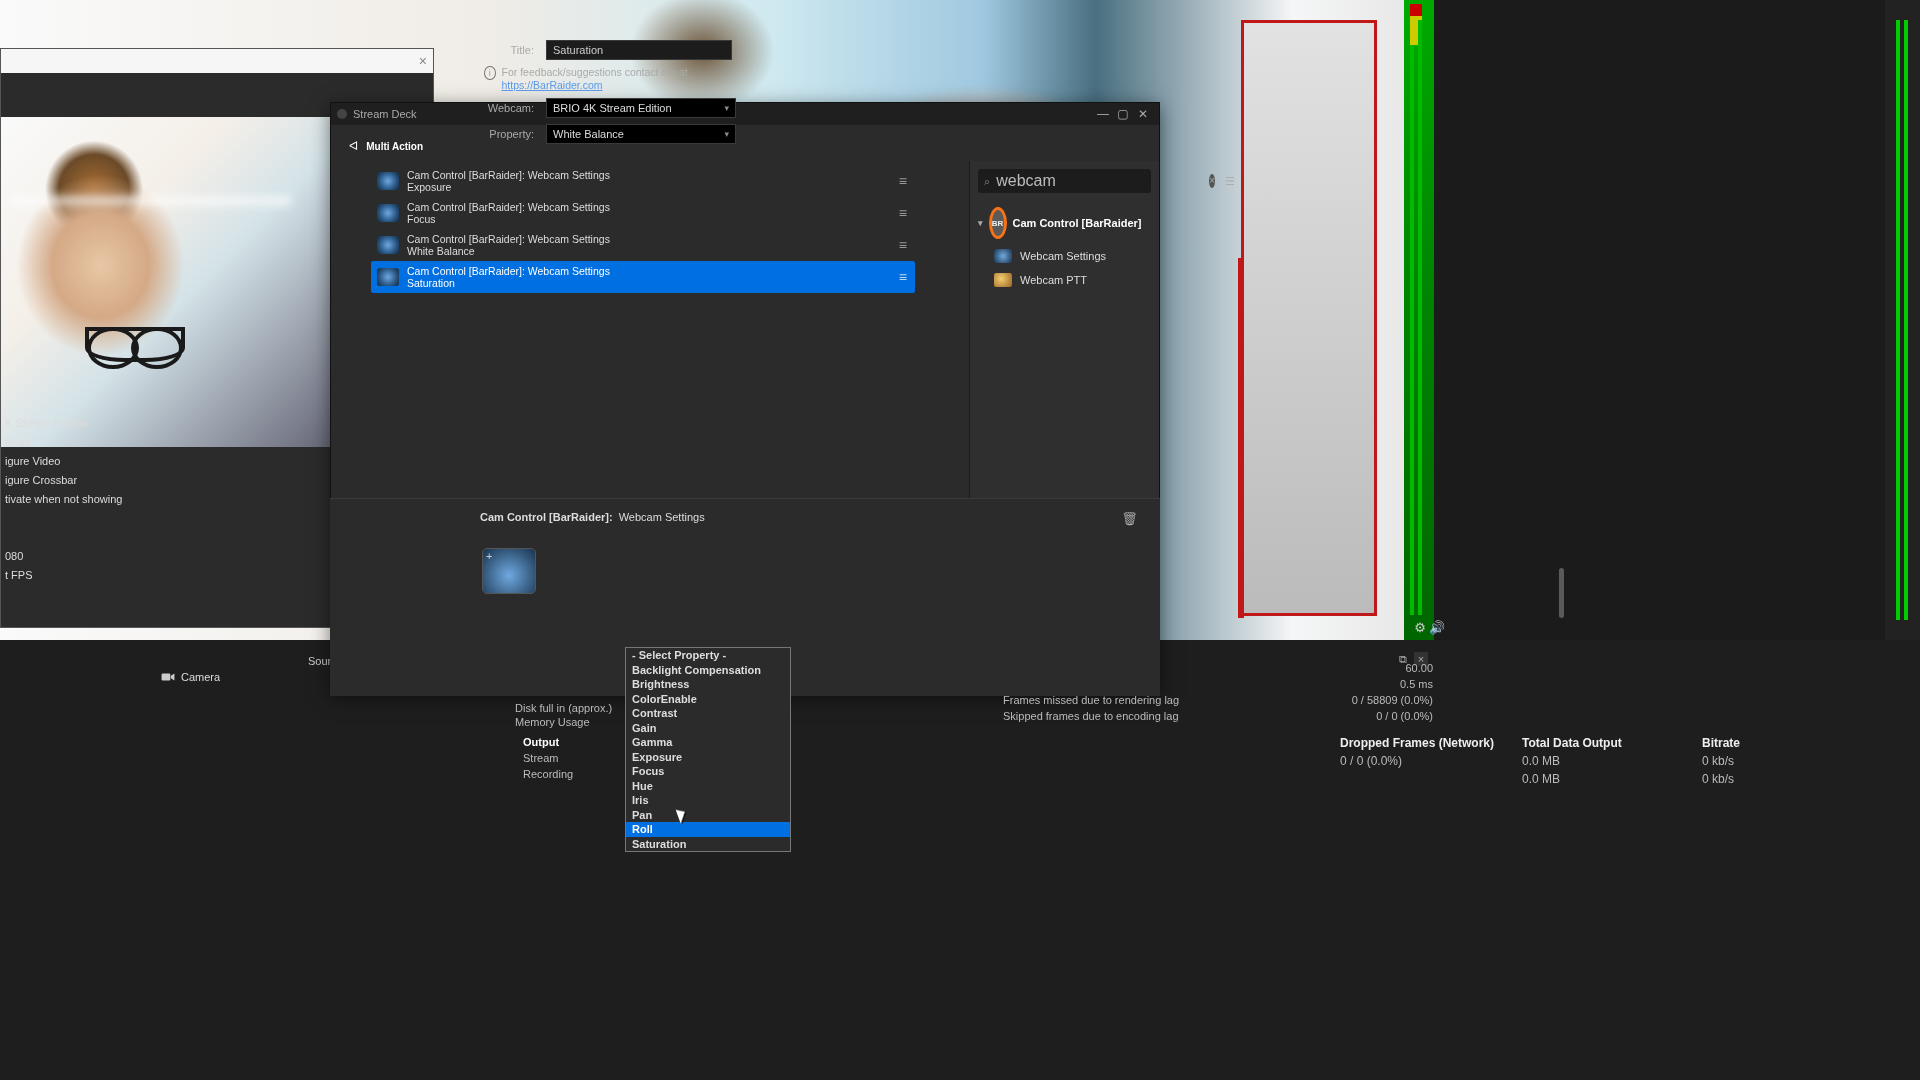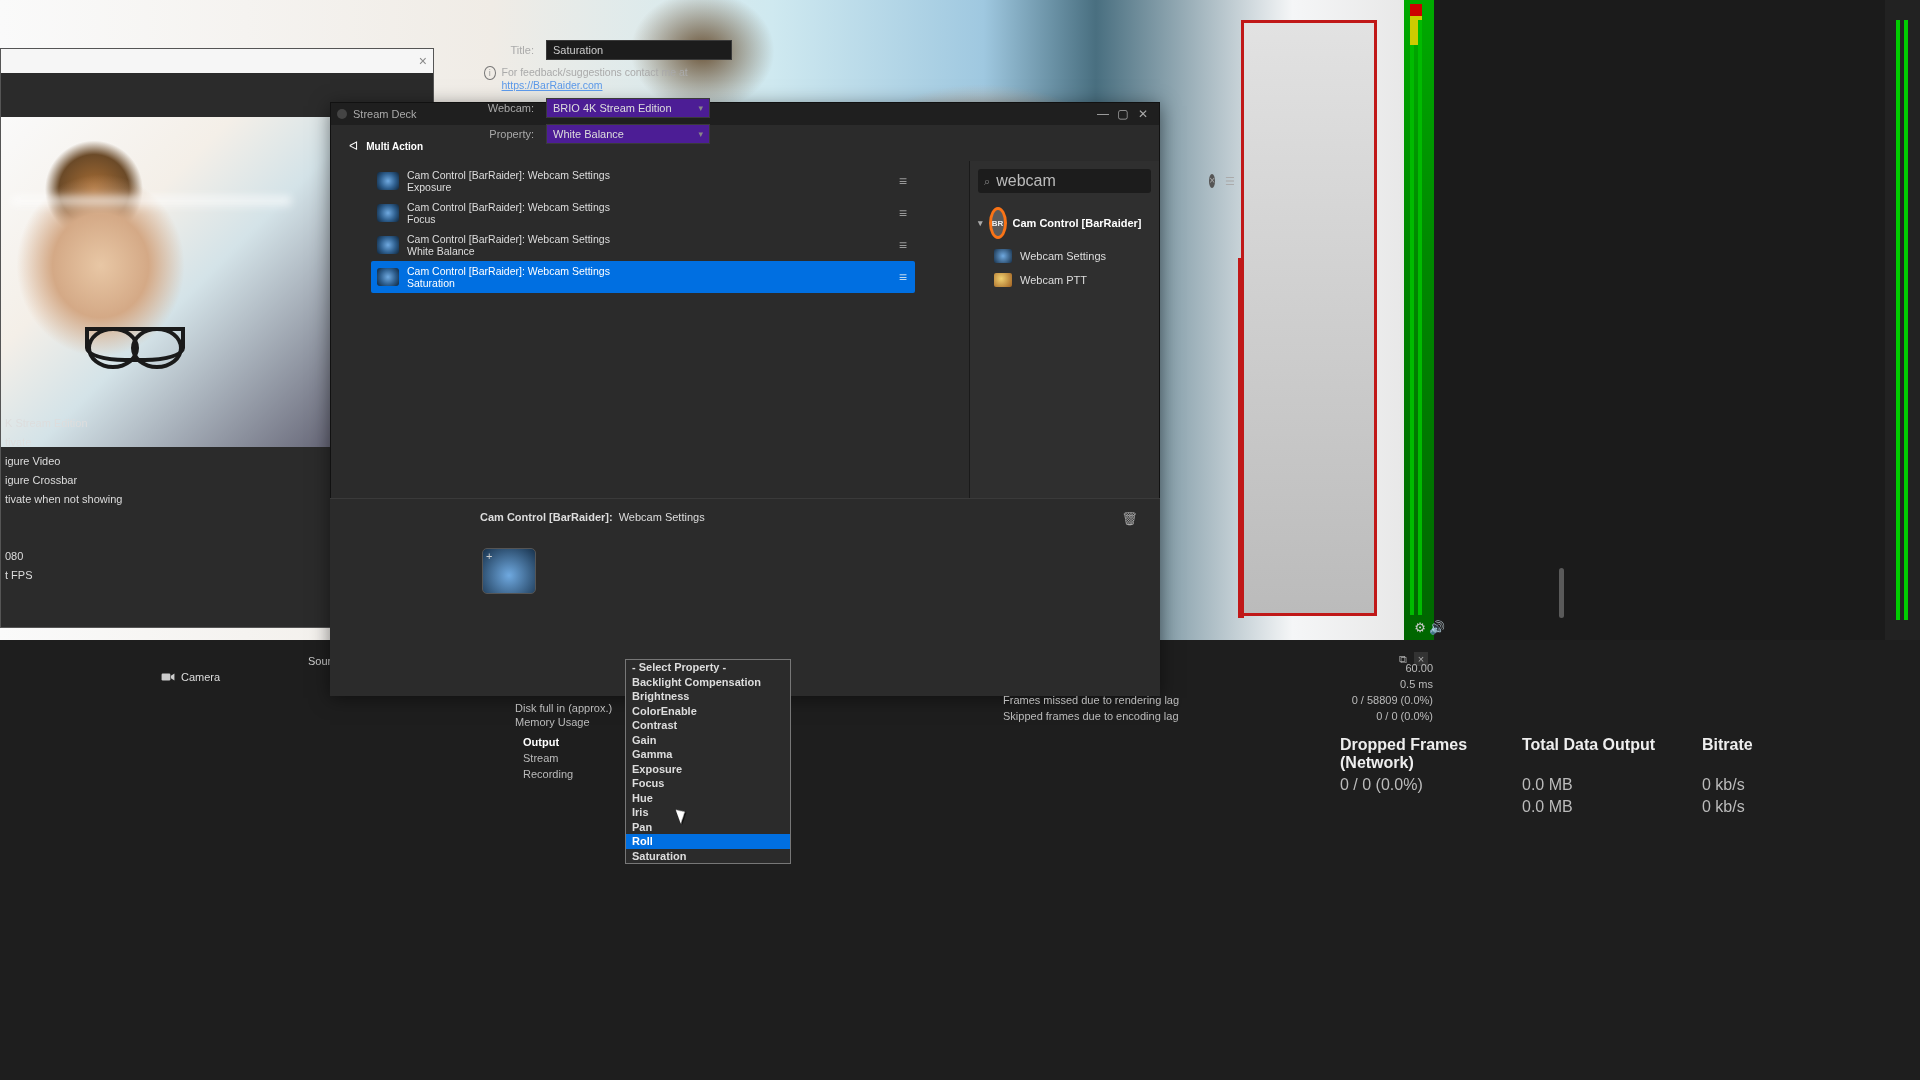--- a/index.html
+++ b/index.html
@@ -92,30 +92,30 @@
 .prop-insp {
   position:absolute; left:330px; top:498px; width:830px; height:198px;
   background:#2b2b2b; border-top:1px solid #3a3a3a; padding: 12px 18px 0 150px;
 }
 .prop-top { display:flex; align-items:flex-start; gap:6px; color:#ddd; font-size:11px; margin-bottom:8px; }
 .prop-top .pt-bold { font-weight:700; }
 .prop-trash { position:absolute; right:22px; top:12px; color:#aaa; font-size:13px; }
 .prop-grid { display:grid; grid-template-columns: 56px 186px; gap:6px 8px; position:absolute; left:482px; top:40px; font-size:11px; color:#aaa; align-items:center; }
 .prop-lbl { text-align:right; padding-right:4px; }
 .prop-inp { background:#1c1c1c; border:1px solid #3a3a3a; color:#ccc; padding:3px 6px; font-size:11px; width:186px; }
-.prop-sel { background:#4c1d95; border:1px solid #3a3a3a; color:#ddd; padding:3px 6px; font-size:11px; width:164px; display:flex; justify-content:space-between; align-items:center; }
+.prop-sel { background:#000000; border:1px solid #3a3a3a; color:#ddd; padding:3px 6px; font-size:11px; width:190px; display:flex; justify-content:space-between; align-items:center; }
 .info-row { grid-column: 1 / span 2; display:flex; gap:6px; color:#aaa; font-size:10.5px; line-height:13px; padding-left:2px; align-items:flex-start; }
 .info-row a { color:#5b98e8; text-decoration:underline; }
 .scroll-vert { position:absolute; right:356px; top:568px; width:5px; height:50px; background:#5a5a5a; border-radius:3px; }
 .prop-thumb { position:absolute; left:482px; top:548px; width:54px; height:46px; border:1px solid #555; border-radius:5px;
   background: radial-gradient(circle at 50% 60%, #6fa9e0, #17314b); display:flex; align-items:flex-start; justify-content:flex-start; }
 .prop-thumb .plus { color:#ccc; font-size:11px; padding:1px 3px; }
 
 
-.dd { position:absolute; left:625px; top:647px; width:166px; background:#2b2b2b; border:1px solid #777; z-index:50; font-size:11px; font-weight:700; color:#ddd;margin-top:12px; }
+.dd { position:absolute; left:625px; top:647px; width:166px; background:#2b2b2b; border:1px solid #777; z-index:50; font-size:11px; font-weight:700; color:#ddd; }
 .dd div { padding:1px 6px; line-height:12.5px; }
 .dd .hl { background:#006fe1; color:#fff; }
 .cursor-arrow { position:absolute; left:678px; top:808px; z-index:60; color:#000; font-size:14px; }
 .cursor-arrow::before { content:""; position:absolute; left:0; top:0; width:0; height:0;
   border-left:8px solid #fff; border-top:5px solid transparent; border-bottom:10px solid transparent; filter: drop-shadow(1px 1px 0 #000); transform: rotate(-20deg); }
 
 
 .stats { position:absolute; left:515px; top:698px; right:488px; bottom:0; color:#bbb; font-size:11px; }
 .stat-row { position:absolute; white-space:nowrap; }
 .stat-head { color:#fff; font-weight:700; }
@@ -131,21 +131,21 @@
 .meter-yel { position:absolute; top:15px; left:6px; width:12px; height:30px; background:#cc0; }
 .meter-red { position:absolute; top:4px;  left:6px; width:12px; height:12px; background:#c00; }
 .prev-bg { position:absolute; left:28px; top:0; right:35px; bottom:0; background:#1b1b1b; }
 .right-meter { position:absolute; right:0; top:0; width:34px; height:640px; background:#222; }
 .right-meter .bar { position:absolute; left:10px; width:4px; background:#0c0; }
 .gear-vol { position:absolute; right:474px; top:620px; color:#ccc; display:flex; gap:4px; font-size:13px; }
 
 
 .rstats { position:absolute; right:487px; top:660px; width:430px; color:#bbb; font-size:11px; }
 .rstats .rrow { display:flex; justify-content:space-between; padding:2px 0; }
-.rcols { position:absolute; right:32px; top:734px; display:grid; grid-template-columns: 182px 180px 186px; color:#bbb; font-size:16px; width:548px;margin-left:35px; }
+.rcols { position:absolute; right:32px; top:734px; display:grid; grid-template-columns: 182px 180px 186px; color:#bbb; font-size:12px; width:548px;margin-left:35px; }
 .rcols .h { font-weight:700; color:#eee; }
 .rcols div { padding:2px 0; }
 .tiny-x { position:absolute; right:492px; top:652px; color:#aaa; font-size:11px; background:#333; width:14px; height:14px; text-align:center; line-height:14px; }
 .tiny-pop { position:absolute; right:510px; top:652px; color:#aaa; font-size:11px; width:14px; height:14px; text-align:center; line-height:14px; }
 </style>
 </head>
 <body>
 
 <div class="bg-webcam"></div>
 <div class="bg-red-border"></div>

